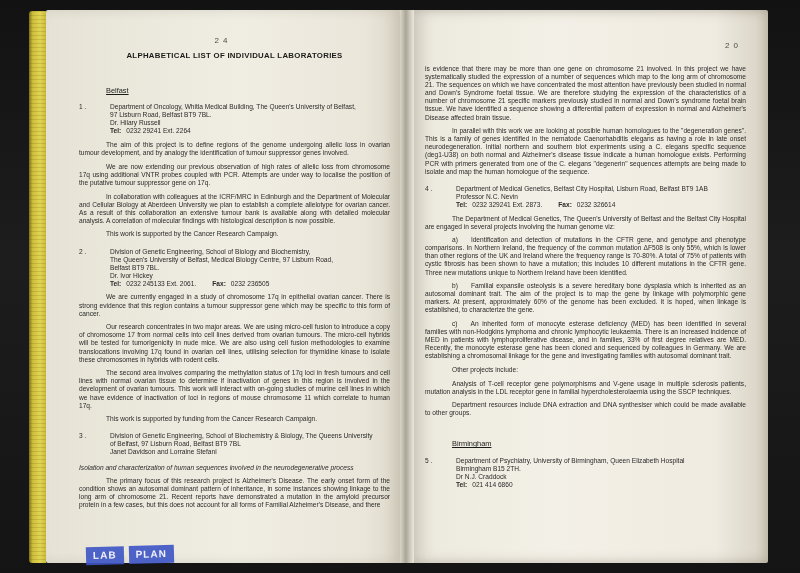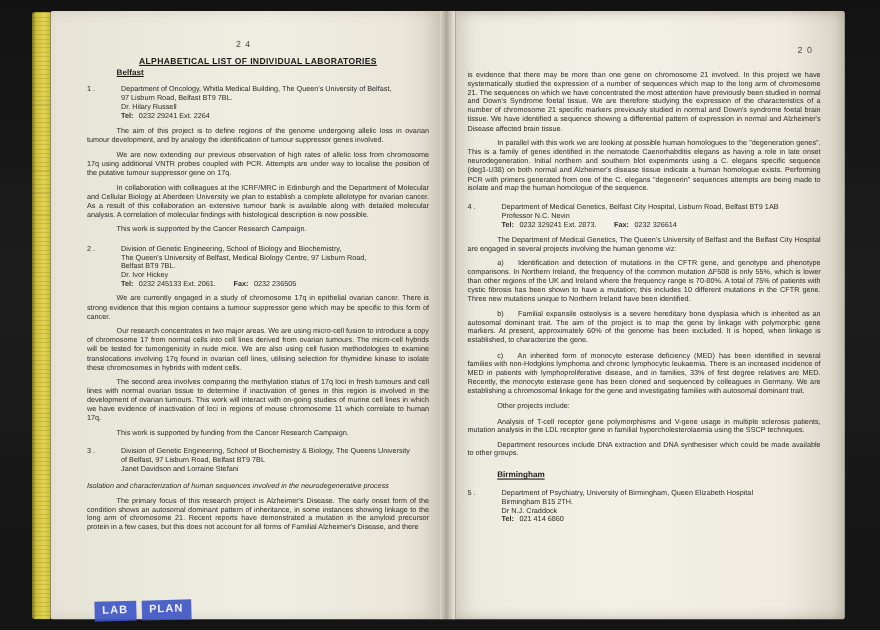--- a/index.html
+++ b/index.html
@@ -35,24 +35,24 @@
 
   .pagenum { position:absolute; font-size:8px; letter-spacing:4px; color:#4c4c48; }
   .page.left .pagenum { left:0; right:0; top:26px; text-align:center; }
   .page.right .pagenum { right:26px; top:31px; }
 
   .content { position:absolute; font-size:6.6px; line-height:8.1px; color:#2a2a28; }
   .page.left .content { left:33px; right:10px; top:42px; }
   .page.right .content { left:11px; right:22px; top:55px; }
 
   .doc-title { text-align:center; font-weight:bold; font-size:7.8px; letter-spacing:0.3px;
-    text-decoration:underline; color:#1b1b19; margin-bottom:2px; }
-  .city-heading { font-weight:bold; font-size:7.4px; text-decoration:underline;
+    color:#1b1b19; margin-bottom:27px; }
+  .city-heading { font-weight:normal; font-size:7.4px; text-decoration:underline;
     color:#1b1b19; margin-bottom:8px;padding-left:27px; }
-  .city-heading.later { margin-top:11px; }
+  .city-heading.later { margin-top:23px; }
 
   .entry { margin-top:9px; }
   .entry.first { margin-top:0; }
   .entry-head { display:flex; }
   .enum { flex:0 0 31px; width:31px; }
   .addr { flex:1; }
   .aline { min-height:8.1px; }
   .bld { font-weight:bold; }
   .tval { margin-left:5px; }
   .faxl { margin-left:16px; font-weight:bold; }

